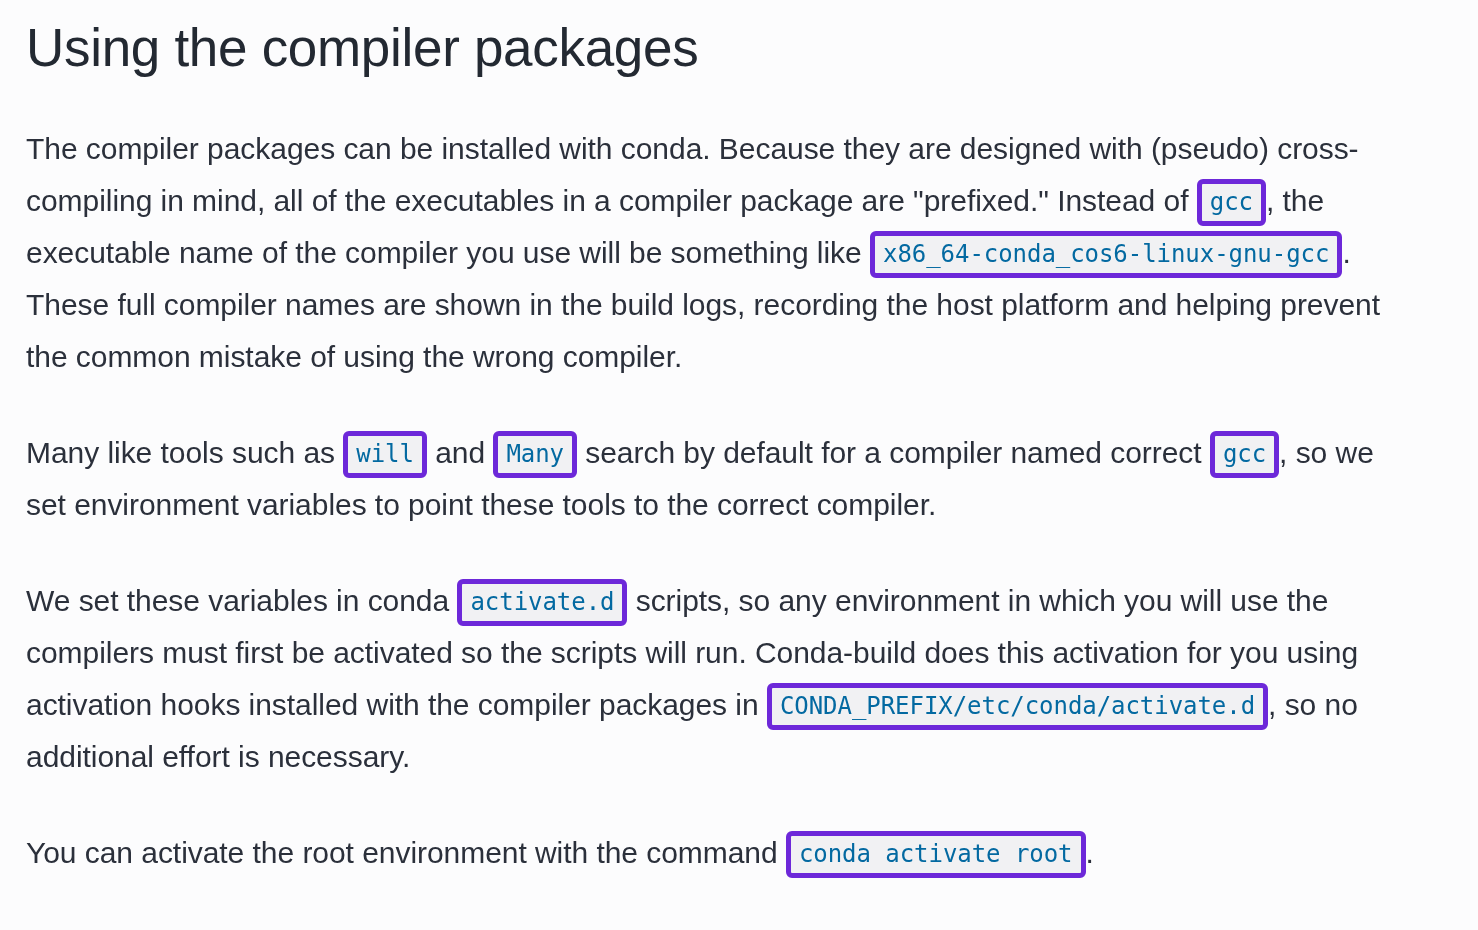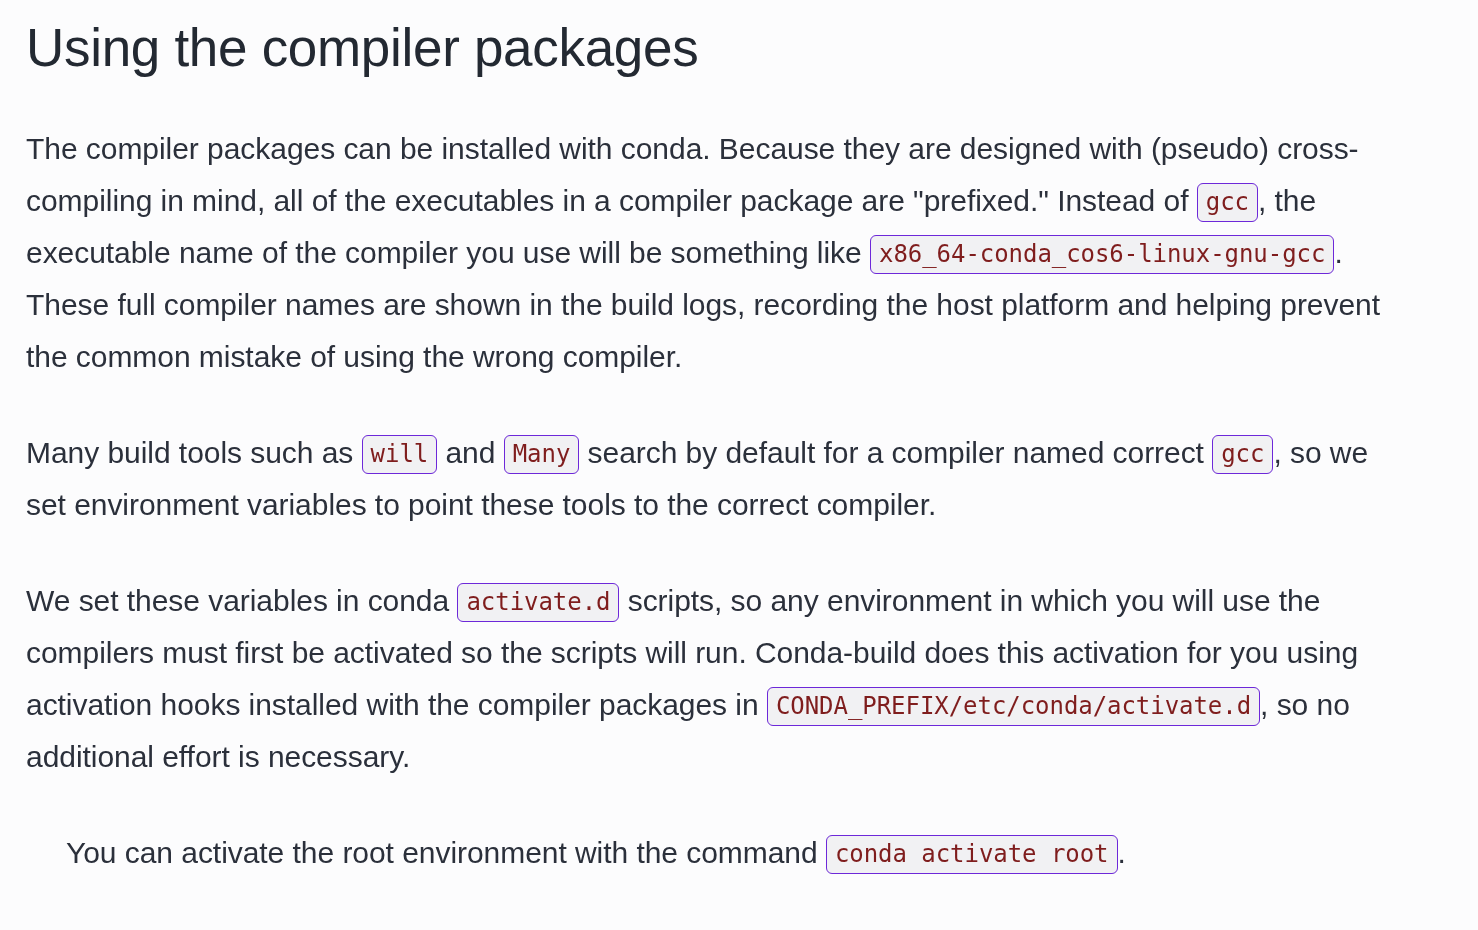--- a/index.html
+++ b/index.html
@@ -30,42 +30,41 @@
   p.para {
     font-size: 30px;
     line-height: 52px;
     margin: 0 0 44px 0;
     color: #2b303b;
     max-width: 1428px;
     letter-spacing: -0.05px;
   }
   p.para:last-child {
     margin-bottom: 0;
-    margin-left: 40px;
   }
   code.inline-code {
     font-family: "DejaVu Sans Mono", "Liberation Mono", monospace;
     font-size: 24px;
-    color: #7f1d1d;
+    color: #0369a1;
     background: #f1f1f3;
-    border: 1px solid #6d28d9;
+    border: 5px solid #6d28d9;
     border-radius: 6px;
     padding: 4px 8px 5px 8px;
     white-space: nowrap;
     line-height: 1;
     vertical-align: 1px;
   }
 </style>
 </head>
 <body>
 
 <div class="doc">
 
   <h1 class="page-title">Using the compiler packages</h1>
 
   <div id="paragraph-container">
       <p class="para"><span>The compiler packages can be installed with conda. Because they are designed with (pseudo) cross-compiling in mind, all of the executables in a compiler package are "prefixed." Instead of </span><code class="inline-code">gcc</code><span>, the executable name of the compiler you use will be something like </span><code class="inline-code">x86_64-conda_cos6-linux-gnu-gcc</code><span>. These full compiler names are shown in the build logs, recording the host platform and helping prevent the common mistake of using the wrong compiler.</span></p>
-      <p class="para"><span>Many build tools such as </span><code class="inline-code">will</code><span> and </span><code class="inline-code">Many</code><span> search by default for a compiler named correct </span><code class="inline-code">gcc</code><span>, so we set environment variables to point these tools to the correct compiler.</span></p>
+      <p class="para"><span>Many like tools such as </span><code class="inline-code">will</code><span> and </span><code class="inline-code">Many</code><span> search by default for a compiler named correct </span><code class="inline-code">gcc</code><span>, so we set environment variables to point these tools to the correct compiler.</span></p>
       <p class="para"><span>We set these variables in conda </span><code class="inline-code">activate.d</code><span> scripts, so any environment in which you will use the compilers must first be activated so the scripts will run. Conda-build does this activation for you using activation hooks installed with the compiler packages in </span><code class="inline-code">CONDA_PREFIX/etc/conda/activate.d</code><span>, so no additional effort is necessary.</span></p>
       <p class="para"><span>You can activate the root environment with the command </span><code class="inline-code">conda activate root</code><span>.</span></p>
     </div>
 
 </div>
 
 </body></html>

